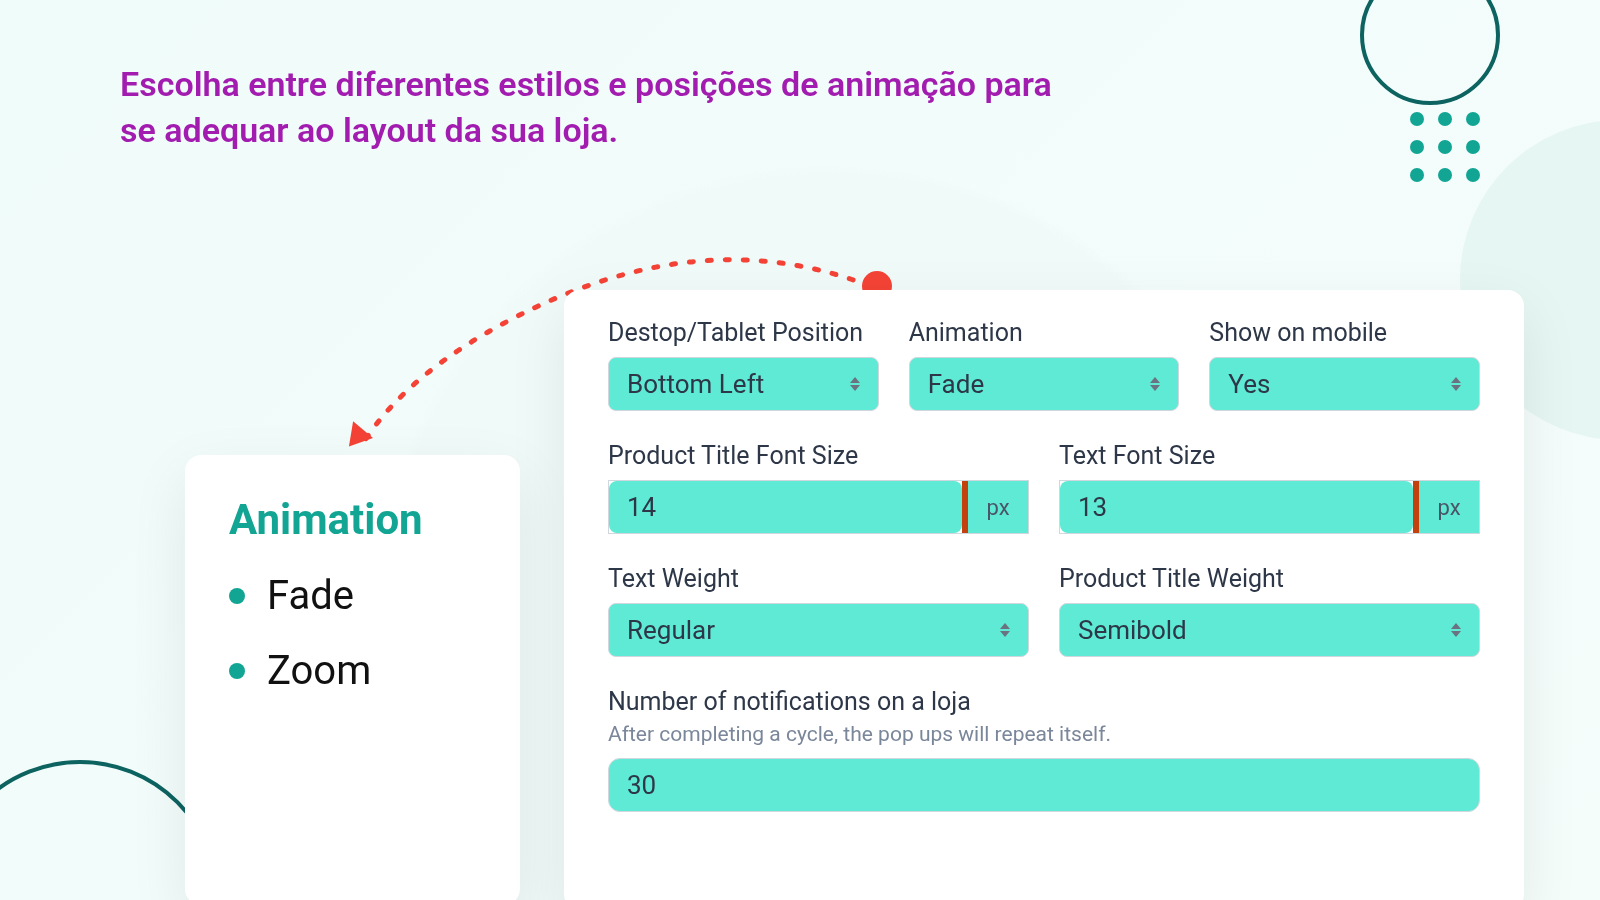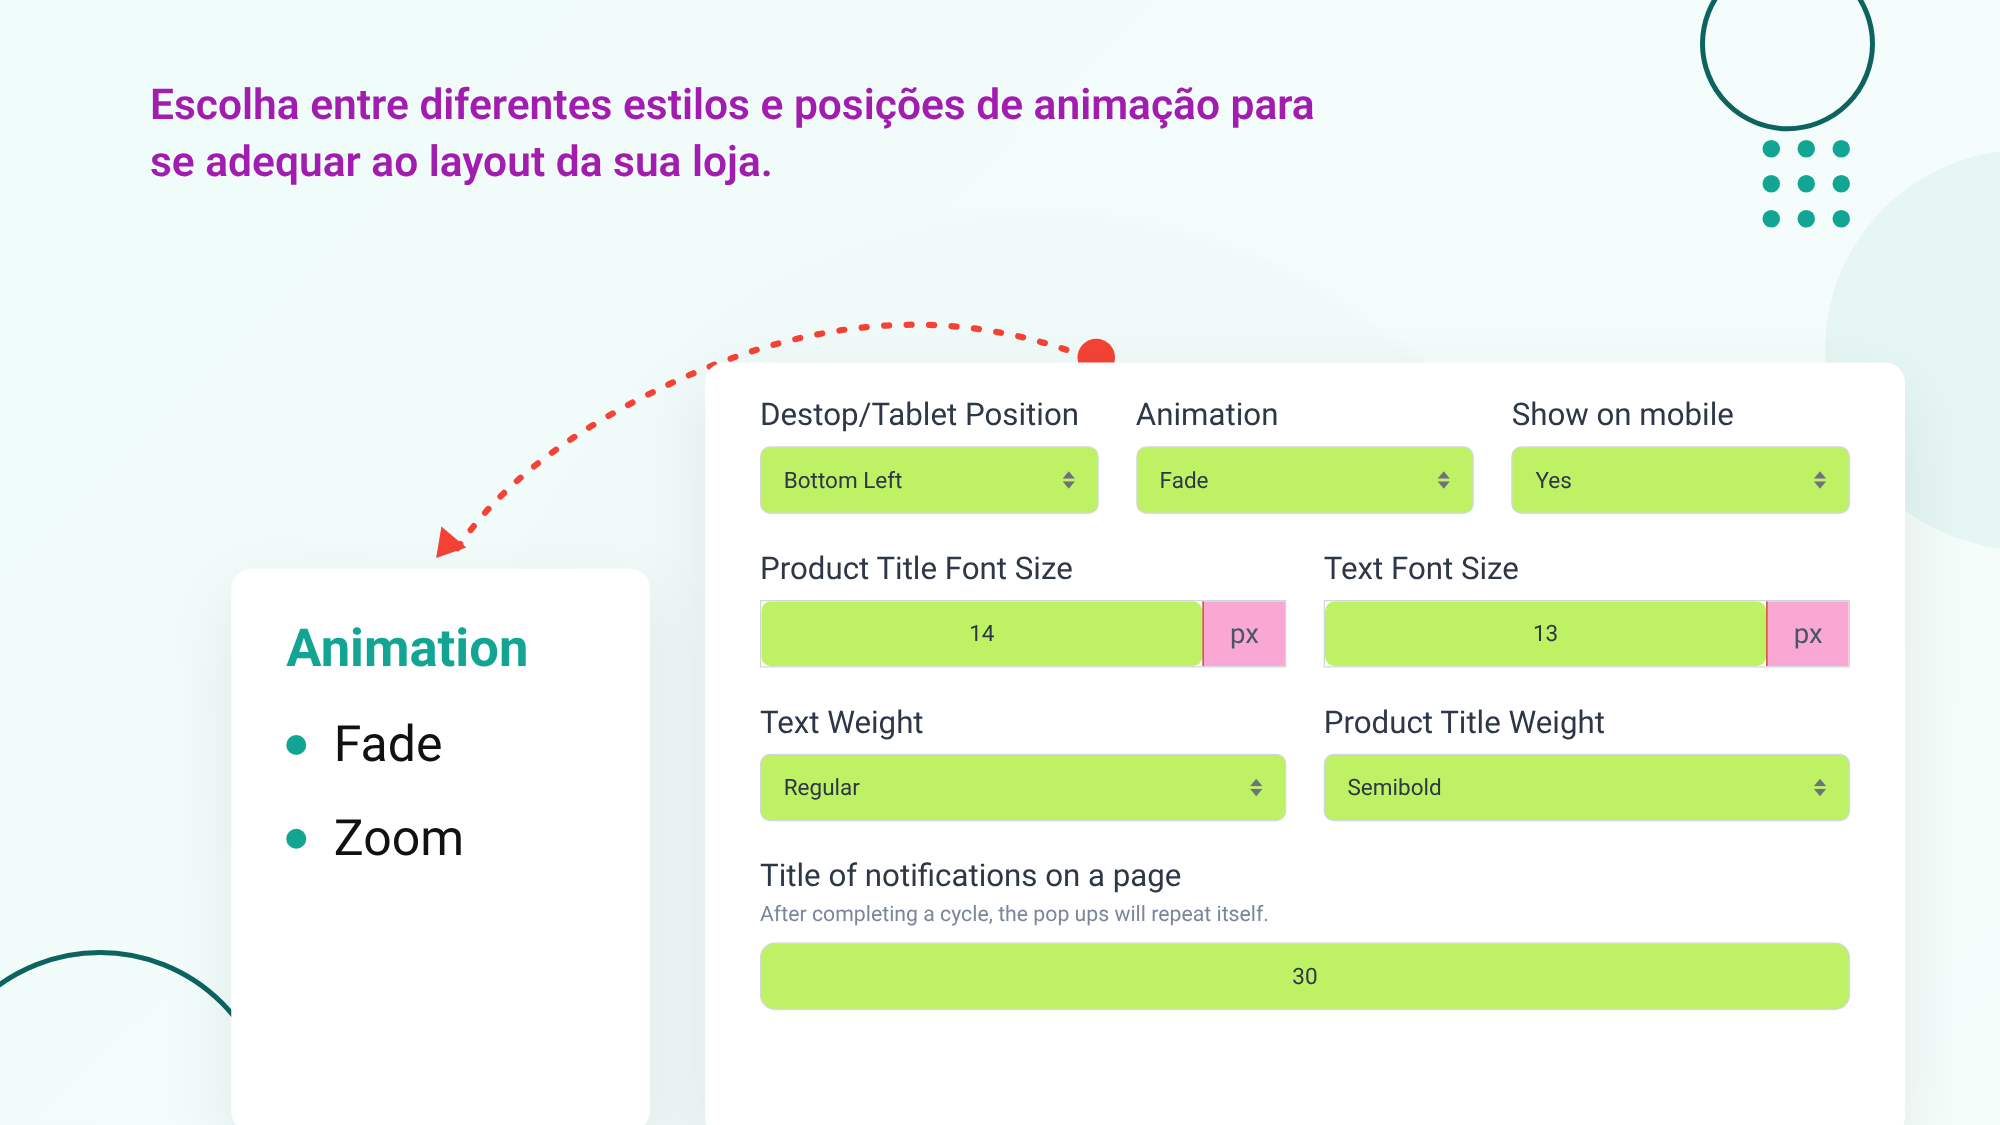--- a/index.html
+++ b/index.html
@@ -80,45 +80,45 @@
       padding: 28px 44px;
     }
     .row { display: flex; gap: 30px; margin-bottom: 30px; }
     .field { display: flex; flex-direction: column; flex: 1; }
     .field.half { flex: 0 0 calc(50% - 15px); }
     .field-label {
       font-size: 25px; color: #2d3748; margin-bottom: 10px;
       font-weight: 400;
     }
     .field-help {
-      font-size: 17px; color: #7a869a; margin-bottom: 12px; margin-top: -4px;
+      font-size: 21px; color: #7a869a; margin-bottom: 12px; margin-top: -4px;
     }
     .select-box, .text-input, .input-with-unit input {
       width: 100%; height: 54px;
       border: 1px solid #d1d7de; border-radius: 8px;
-      background: #bef264; font-size: 18px; color: #2d3748;
-      padding: 0 18px; font-family: inherit; text-align: center;
+      background: #5eead4; font-size: 26px; color: #2d3748;
+      padding: 0 18px; font-family: inherit;
     }
     .select-box {
       display: flex; align-items: center; justify-content: space-between;
       cursor: pointer;
     }
     .spinner { display: flex; flex-direction: column; gap: 2px; }
     .spinner svg { display: block; }
     .input-with-unit {
       display: flex; width: 100%;
       border: 1px solid #d1d7de; border-radius: 0; overflow: hidden;
     }
     .input-with-unit input {
       border: none; height: 52px; flex: 1;
     }
     .input-with-unit .unit {
       width: 66px; display: flex; align-items: center; justify-content: center;
-      border-left: 1px solid #c2410c;
-      font-size: 22px; color: #4a5568; background: #f9a8d4;
+      border-left: 6px solid #c2410c;
+      font-size: 22px; color: #4a5568; background: #5eead4;
     }
     .text-input { outline: none; border-radius: 12px; }
 
     .arrow-svg {
       position: absolute; top: 250px; left: 340px;
       width: 560px; height: 220px; pointer-events: none;
     }
     .arrow-dot {
       position: absolute; top: 271px; left: 862px;
       width: 30px; height: 30px; background: #f44336;
@@ -263,19 +263,19 @@
           <svg width="10" height="6">
               <path d="M0 0 L5 6 L10 0 Z" fill="#6b7280"></path>
             </svg>
         </span>
       </div>
     </div>
   </div>
 
   <div class="row">
     <div class="field">
-      <label class="field-label">Title of notifications on a page</label>
+      <label class="field-label">Number of notifications on a loja</label>
       <div class="field-help">After completing a cycle, the pop ups will repeat itself.</div>
       <input class="text-input" type="text" value="30" style="">
     </div>
   </div>
 
 </div>
 
 </body></html>

